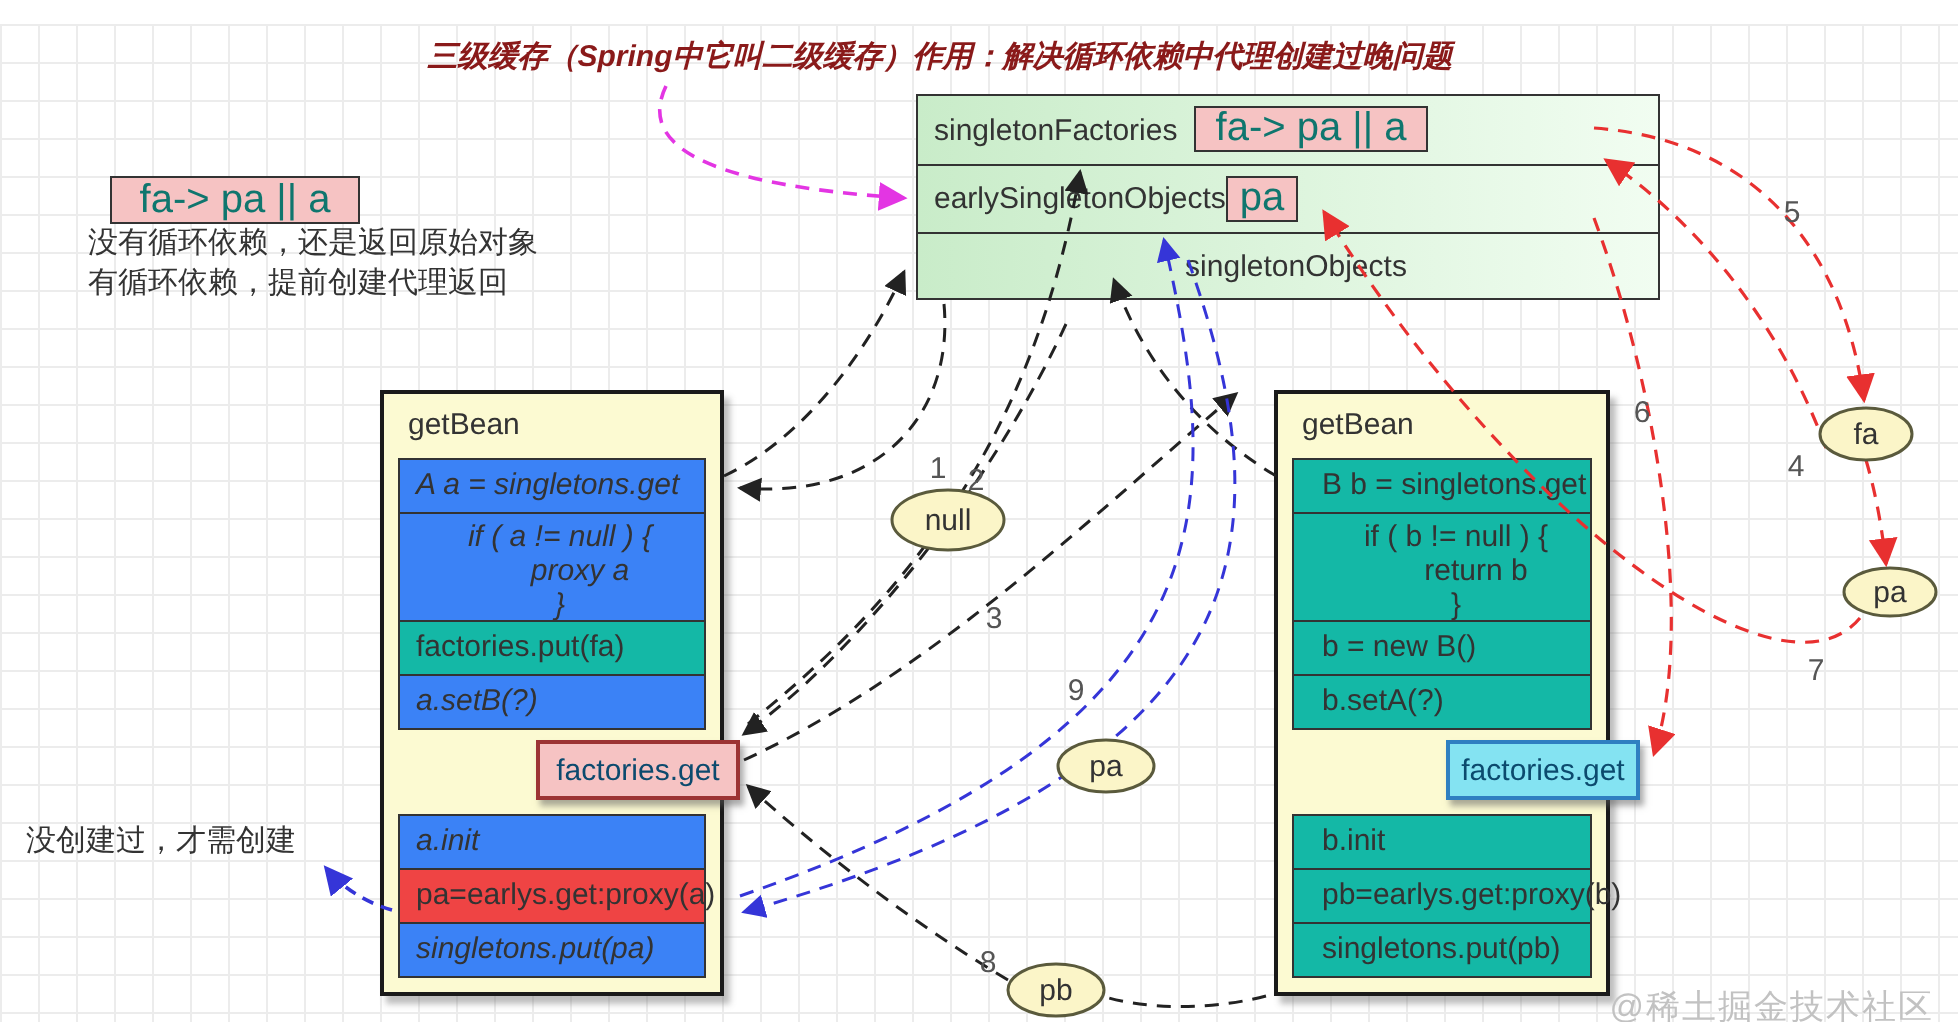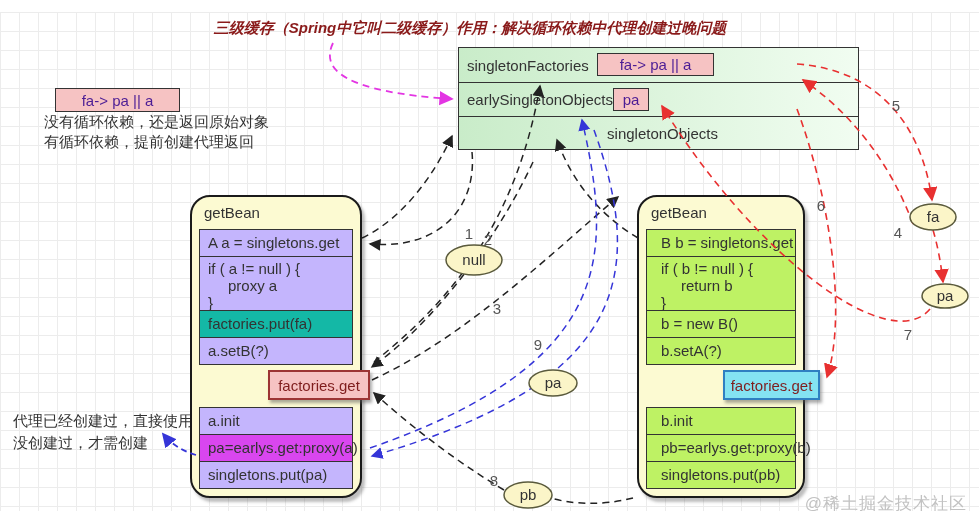--- a/index.html
+++ b/index.html
@@ -11,56 +11,56 @@
       linear-gradient(to bottom,#ececec 1px,transparent 1px);
     background-size:19px 19px;
     margin-top:12px;
   }
   .title{
     position:absolute;left:0;top:7px;width:940px;text-align:center;
     font-size:15px;font-weight:bold;font-style:italic;color:#8a1a1a;
   }
   
   .cache-table{
-    position:absolute;left:458px;top:35px;width:401px;height:103px;
+    position:absolute;left:458px;top:35px;width:372px;height:103px;
     border:1px solid #333;background:linear-gradient(90deg,#c9ecc9,#f1fdf1);
     box-sizing:border-box;
   }
   .cache-row{position:absolute;left:0;width:100%;height:34px;display:flex;align-items:center;box-sizing:border-box;}
   .cache-row + .cache-row{border-top:1px solid #333;}
   .cache-row-label{font-size:15px;color:#333;padding-left:8px;white-space:nowrap;}
   .pill{
-    border:1px solid #333;background:#f6c3c3;color:#4c1d95;font-size:15px;
+    border:1px solid #333;background:#f6c3c3;color:#0f766e;font-size:20px;
     display:flex;align-items:center;justify-content:center;box-sizing:border-box;position:absolute;
   }
   
   .note-box{position:absolute;left:55px;top:76px;width:125px;height:24px;}
   .note-text{position:absolute;left:44px;top:100px;font-size:15px;color:#333;line-height:20px;white-space:nowrap;}
   .bottom-note{position:absolute;left:13px;top:398px;font-size:15px;color:#333;line-height:22px;white-space:nowrap;}
   
   .bean{
     position:absolute;width:172px;height:303px;background:#fcfad2;border:2px solid #1a1a1a;
-    border-radius:20px;box-sizing:border-box;box-shadow:3px 4px 3px rgba(110,110,110,.45);
+    border-radius:0;box-sizing:border-box;box-shadow:3px 4px 3px rgba(110,110,110,.45);
   }
   .bean-title{font-size:15px;color:#333;padding:7px 0 0 12px;}
   .rows{position:absolute;left:7px;right:7px;top:33px;}
   .rows2{position:absolute;left:7px;right:7px;top:211px;}
   .brow{
     position:relative;border:1px solid #333;margin-top:-1px;font-size:15px;color:#333;
     padding-left:8px;box-sizing:border-box;height:28px;line-height:26px;white-space:nowrap;
   }
-  .brow.tall{height:55px;line-height:17px;padding-top:3px;}
+  .brow.tall{height:55px;line-height:17px;padding-top:3px;text-align:center;}
   .brow .ind{display:block;padding-left:20px;}
-  .pinkbg{background:#c4b5fd;}
-  .pinkdark{background:#d946ef;}
+  .pinkbg{background:#3b82f6;font-style:italic;}
+  .pinkdark{background:#ef4444;}
   .cyanbg{background:#14b8a6;}
-  .greenbg{background:#bef264;padding-left:14px;}
+  .greenbg{background:#14b8a6;padding-left:14px;}
   
   .tooltip{
-    position:absolute;font-size:15px;color:#7f1d1d;display:flex;align-items:center;justify-content:center;
+    position:absolute;font-size:15px;color:#0c4a6e;display:flex;align-items:center;justify-content:center;
     box-sizing:border-box;z-index:6;box-shadow:2px 3px 3px rgba(90,90,90,.5);
   }
   .tip-a{left:268px;top:358px;width:102px;height:30px;background:#f6c3c3;border:2px solid #9c3434;}
   .tip-b{left:723px;top:358px;width:97px;height:30px;background:#84e3f2;border:2px solid #2f7fc1;}
   .overlay{position:absolute;left:0;top:0;z-index:10;pointer-events:none;}
   .watermark{position:absolute;right:12px;bottom:8px;font-size:17px;color:#c2c2c2;letter-spacing:1px;}
 </style>
 </head>
 <body>
 
@@ -82,21 +82,20 @@
     </div>
   </div>
 
   <div class="note-box pill">fa-&gt; pa || a</div>
   <div class="note-text">
     <div>没有循环依赖，还是返回原始对象</div>
     <div>有循环依赖，提前创建代理返回</div>
   </div>
 
   <div class="bottom-note">
-    <div>代理已经创建过，直接使用</div>
     <div>没创建过，才需创建</div>
   </div>
 
   <div class="bean" style="left:190px;top:183px;">
     <div class="bean-title">getBean</div>
     <div class="rows">
       <div class="brow pinkbg">A a = singletons.get</div>
       <div class="brow pinkbg tall">
         <span>if ( a != null ) {</span>
         <span class="ind">proxy a</span>

